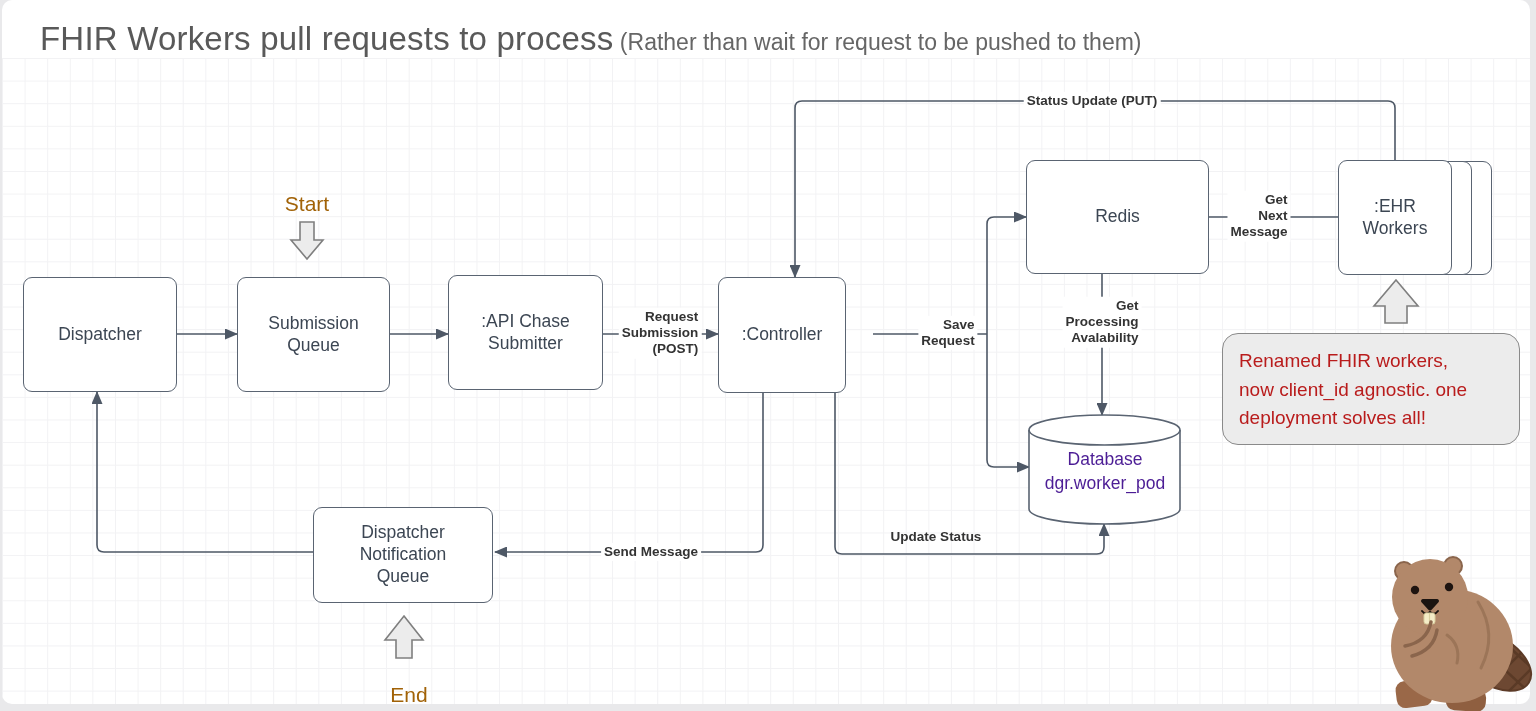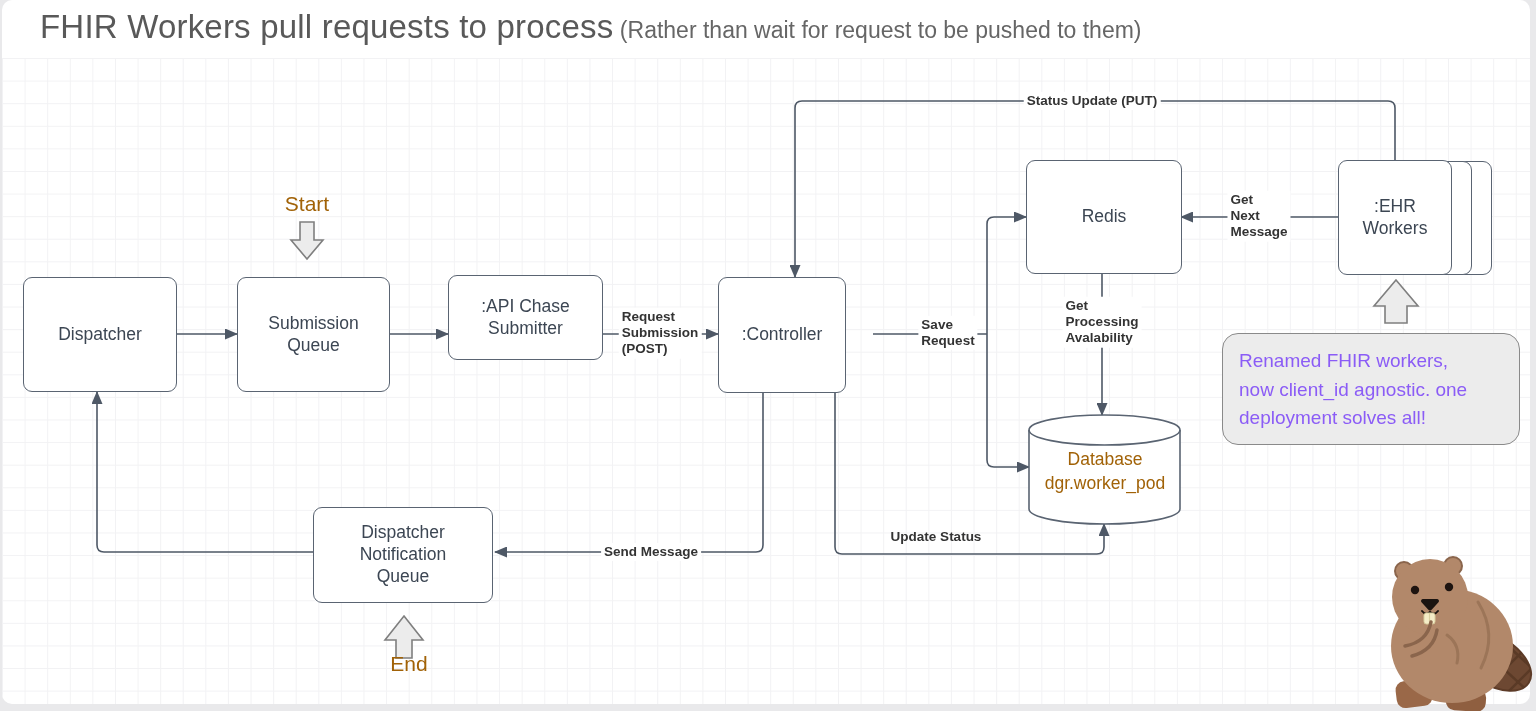--- a/index.html
+++ b/index.html
@@ -15,52 +15,52 @@
   }
   #grid{
     position:absolute;left:0;top:58px;right:0;bottom:0;
     background-image:
       linear-gradient(#f2f2f4 1px, transparent 1px),
       linear-gradient(90deg,#f2f2f4 1px, transparent 1px);
     background-size:22.6px 22.6px;
     border-radius:0 0 10px 10px;
   }
   #title{
-    position:absolute;left:40px;top:8px;white-space:nowrap;z-index:4;
+    position:absolute;left:40px;top:20px;white-space:nowrap;z-index:4;
   }
   #title .main{font-size:33px;color:#595959;letter-spacing:.2px;}
   #title .sub{font-size:23px;color:#666;}
   svg.layer{position:absolute;left:0;top:0;z-index:1;}
   .node{
     position:absolute;z-index:2;
     background:#fff;border:1.6px solid #5a6472;border-radius:9px;
     display:flex;align-items:center;justify-content:center;
     font-size:17.5px;color:#3c4653;text-align:center;
     white-space:pre-line;line-height:1.25;box-sizing:border-box;
   }
   .node.stack{z-index:1;}
   .edge-label{
     position:absolute;z-index:3;transform:translate(-50%,-50%);
     font-size:13.5px;font-weight:700;color:#333;background:#fff;
-    text-align:left;white-space:pre-line;line-height:1.2;padding:1px 3px;
+    text-align:right;white-space:pre-line;line-height:1.2;padding:1px 3px;
   }
   .edge-label.nobg{background:transparent;}
   .marker-label{
     position:absolute;z-index:3;transform:translate(-50%,-50%);
     font-size:21px;color:#a16207;white-space:nowrap;
   }
   #db-label{
     position:absolute;left:1029px;top:448px;width:152px;z-index:2;
-    font-size:17.5px;color:#a16207;text-align:center;white-space:pre-line;line-height:1.35;
+    font-size:17.5px;color:#4c1d95;text-align:center;white-space:pre-line;line-height:1.35;
   }
   #note{
     position:absolute;left:1222px;top:333px;width:298px;height:112px;z-index:3;
     background:#ececec;border:1.6px solid #8a8a8a;border-radius:16px;
     box-sizing:border-box;padding:13px 16px;
-    font-size:19px;color:#8b5cf6;line-height:1.5;white-space:pre-line;
+    font-size:19px;color:#b91c1c;line-height:1.5;white-space:pre-line;
   }
 </style>
 </head>
 <body>
 
 <div id="canvas">
   <div id="grid"></div>
 </div>
 
 <div id="title">
@@ -127,24 +127,24 @@
     <path d="M1412,656 q22,-6 25,-26" stroke="#8a654c" stroke-width="3.5" fill="none" stroke-linecap="round"></path>
   </g>
 </svg>
 
 <div class="node stack" style="left:1378px;top:161px;width:114px;height:114px;"></div>
 <div class="node stack" style="left:1358px;top:160.5px;width:114px;height:114.5px;"></div>
 
 <div class="node" style="left:23px;top:277px;width:154px;height:115px;">Dispatcher</div>
 <div class="node" style="left:237px;top:277px;width:153px;height:115px;">Submission
 Queue</div>
-<div class="node" style="left:448px;top:275px;width:155px;height:85px;">:API Chase
+<div class="node" style="left:448px;top:275px;width:155px;height:115px;">:API Chase
 Submitter</div>
 <div class="node" style="left:718px;top:277px;width:128px;height:116px;">:Controller</div>
-<div class="node" style="left:1026px;top:160px;width:156px;height:114px;">Redis</div>
+<div class="node" style="left:1026px;top:160px;width:183px;height:114px;">Redis</div>
 <div class="node" style="left:1338px;top:160px;width:114px;height:115px;text-align:center;">:EHR
 Workers</div>
 <div class="node" style="left:313px;top:507px;width:180px;height:96px;">Dispatcher
 Notification
 Queue</div>
 
 <div id="db-label">Database
 dgr.worker_pod</div>
 
 <div class="edge-label" style="left:660px;top:333px;">Request
@@ -156,17 +156,17 @@
 <div class="edge-label" style="left:1259px;top:216px;">Get
 Next
 Message</div>
 <div class="edge-label" style="left:1102px;top:322px;">Get
 Processing
 Avalability</div>
 <div class="edge-label nobg" style="left:936px;top:537px;">Update Status</div>
 <div class="edge-label" style="left:651px;top:552px;">Send Message</div>
 
 <div class="marker-label" style="left:307px;top:204px;">Start</div>
-<div class="marker-label" style="left:409px;top:664px;">End</div>
+<div class="marker-label" style="left:409px;top:695px;">End</div>
 
 <div id="note">Renamed FHIR workers,
 now client_id agnostic. one
 deployment solves all!</div>
 
 </body></html>

